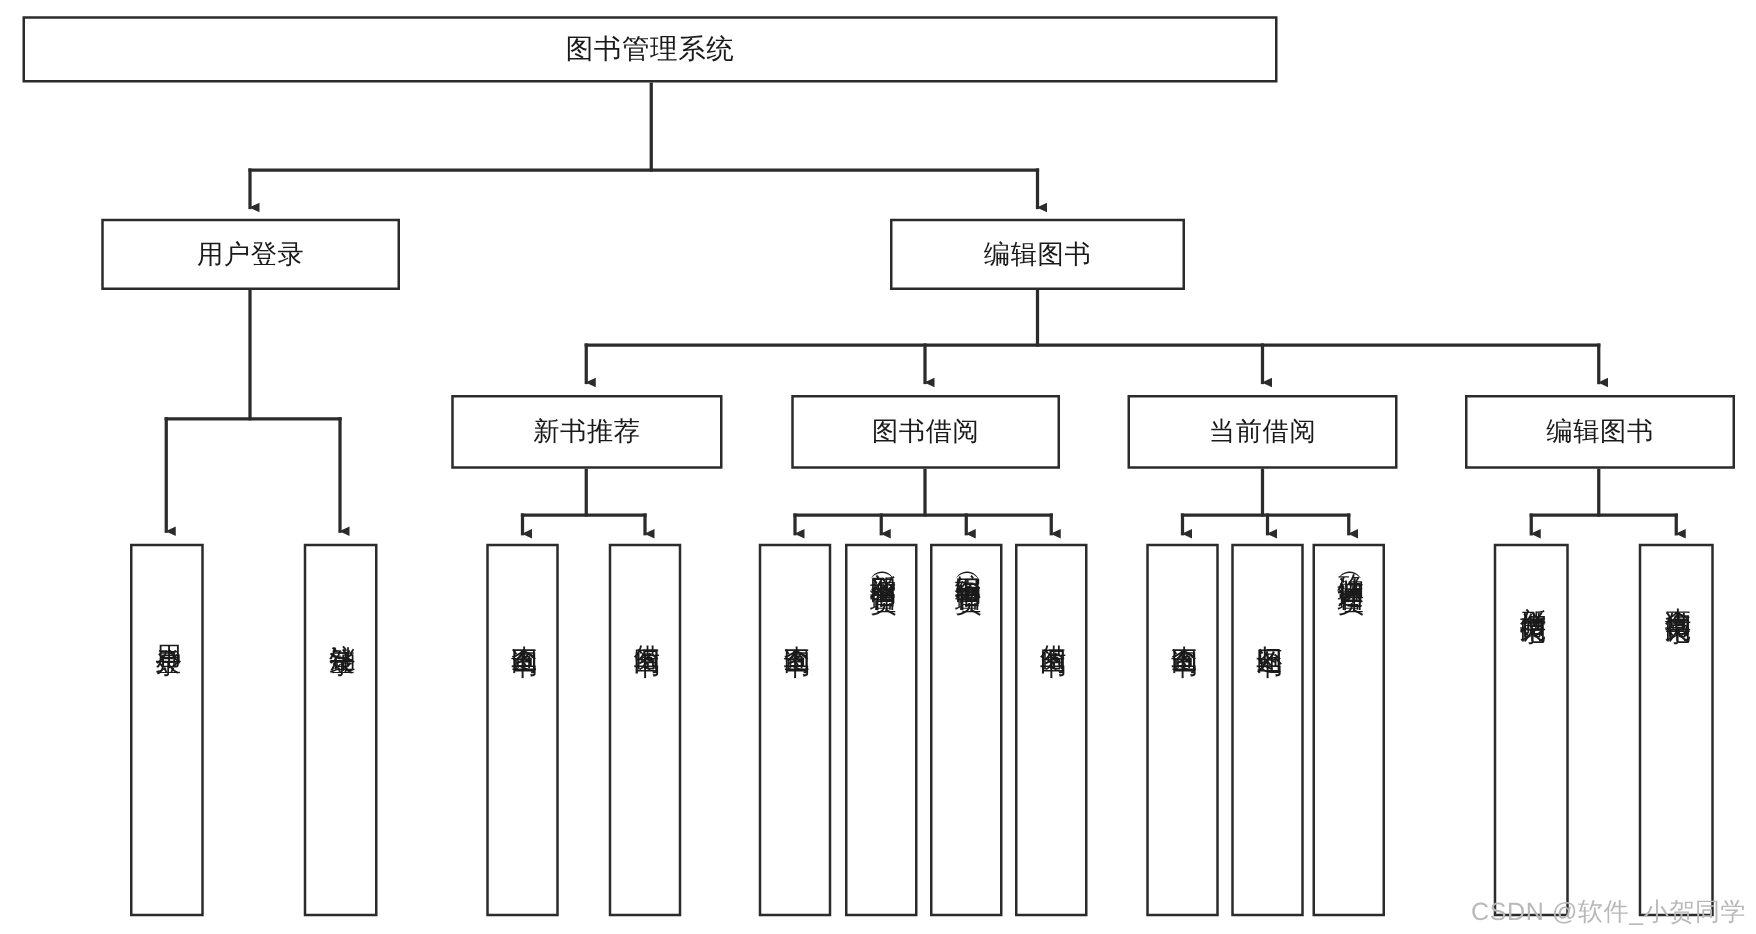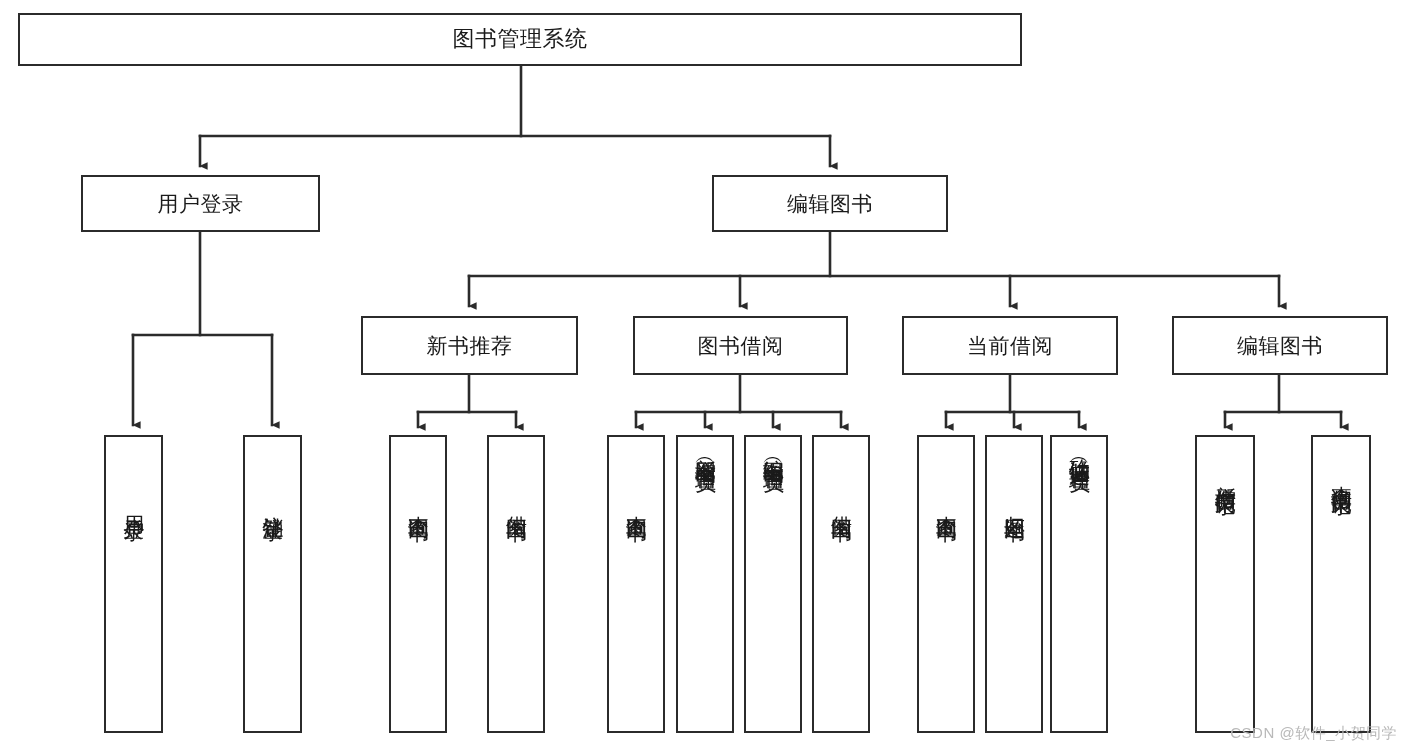--- a/index.html
+++ b/index.html
@@ -60,21 +60,21 @@
     text-orientation: upright;
     font-size: 21px;
     line-height: 1.28;
     letter-spacing: 2px;
     white-space: nowrap;
   }
   .watermark {
     position: absolute;
     right: 8px;
     bottom: 4px;
-    font-size: 15px;
+    font-size: 20px;
     color: #b9b9b9;
     letter-spacing: 0.5px;
     white-space: nowrap;
   }
 </style>
 </head>
 <body>
 
 <div id="diagram-root">
 

